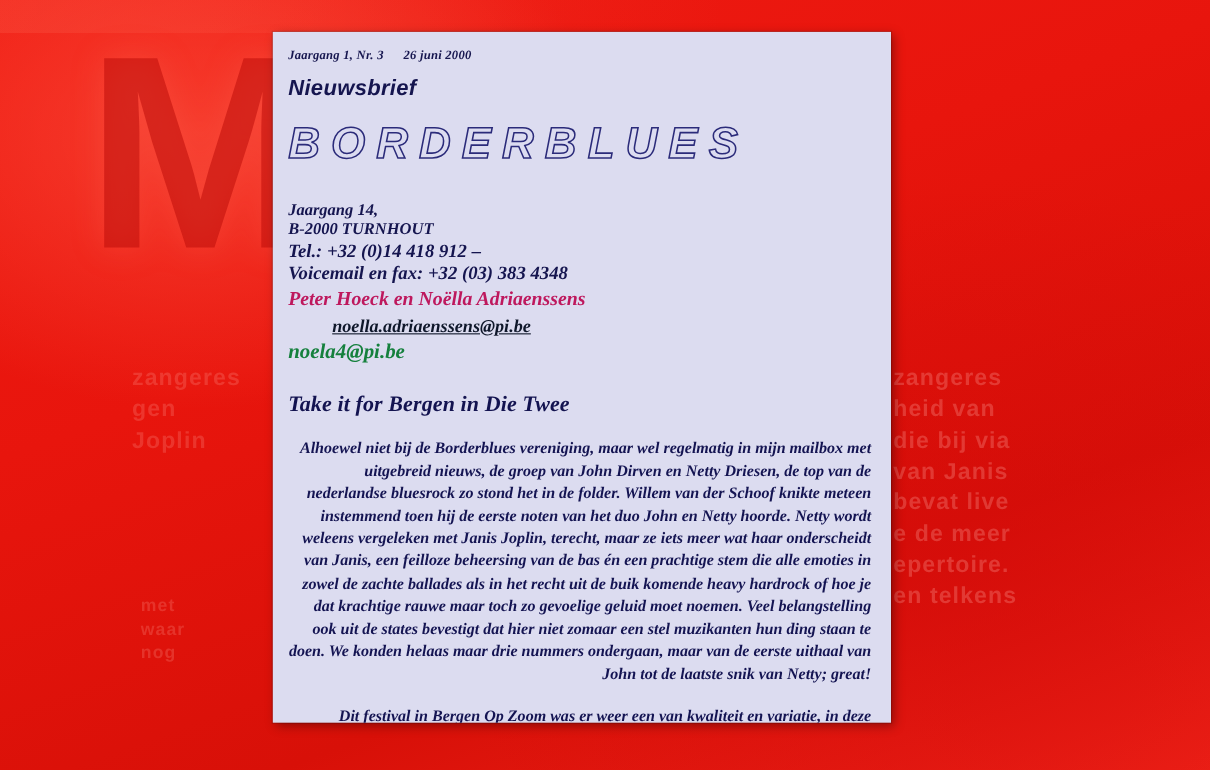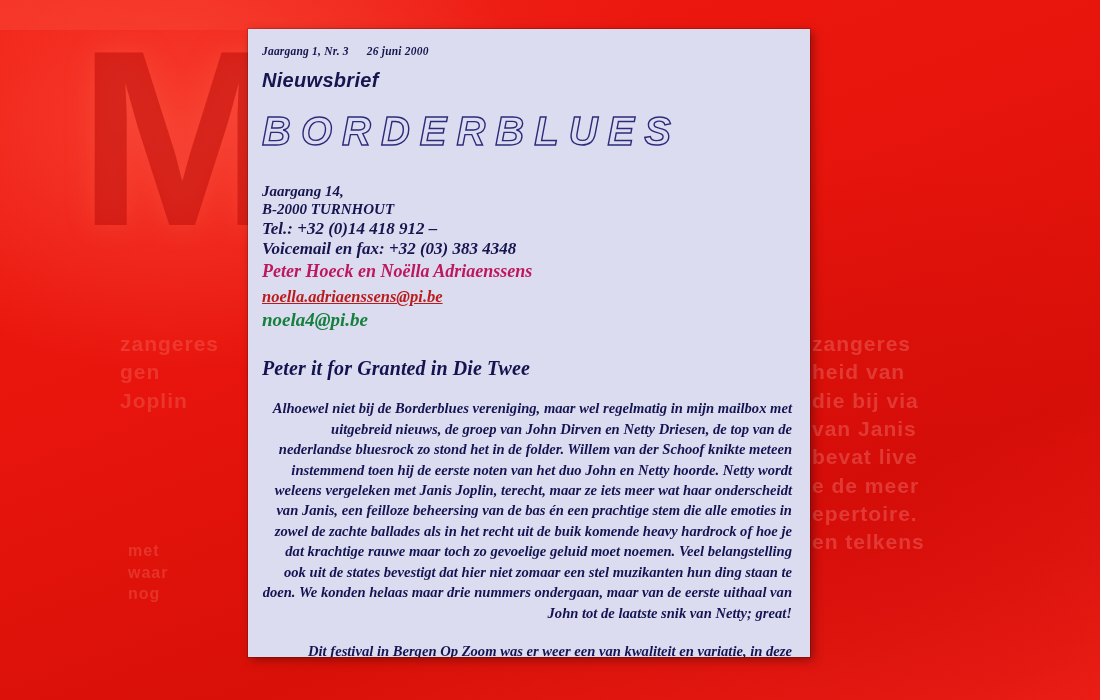--- a/index.html
+++ b/index.html
@@ -144,23 +144,24 @@
   .addr-name {
     font-size: 18px;
     font-weight: bold;
     color: #be185d;
     margin-top: 1px;
   }
   .email-link {
     display: block;
     font-size: 16.5px;
     font-weight: bold;
-    color: #b91c1c;
+    color: #0f172a;
     text-decoration: underline;
     margin-top: 4px;
+    margin-left: 40px;
   }
   .email-plain {
     display: block;
     font-size: 19px;
     font-weight: bold;
     color: #15803d;
     margin-top: 1px;
   }
 
   #article-title {
@@ -216,21 +217,21 @@
       <div class="address-block">
         <div class="addr-big">Jaargang 14,</div>
         <div class="addr-big">B-2000 TURNHOUT</div>
         <div class="addr-small">Tel.: +32 (0)14 418 912 –</div>
         <div class="addr-small">Voicemail en fax: +32 (03) 383 4348</div>
         <div class="addr-name">Peter Hoeck en Noëlla Adriaenssens</div>
         <a class="email-link" href="#">noella.adriaenssens@pi.be</a>
         <span class="email-plain">noela4@pi.be</span>
       </div>
 
-      <div id="article-title">Peter it for Granted in Die Twee</div>
+      <div id="article-title">Take it for Bergen in Die Twee</div>
 
       <p class="body-para">Alhoewel niet bij de Borderblues vereniging, maar wel regelmatig in mijn mailbox met uitgebreid nieuws, de groep van John Dirven en Netty Driesen, de top van de nederlandse bluesrock zo stond het in de folder. Willem van der Schoof knikte meteen instemmend toen hij de eerste noten van het duo John en Netty hoorde. Netty wordt weleens vergeleken met Janis Joplin, terecht, maar ze iets meer wat haar onderscheidt van Janis, een feilloze beheersing van de bas én een prachtige stem die alle emoties in zowel de zachte ballades als in het recht uit de buik komende heavy hardrock of hoe je dat krachtige rauwe maar toch zo gevoelige geluid moet noemen. Veel belangstelling ook uit de states bevestigt dat hier niet zomaar een stel muzikanten hun ding staan te doen. We konden helaas maar drie nummers ondergaan, maar van de eerste uithaal van John tot de laatste snik van Netty; great!</p>
       <p class="body-para">Dit festival in Bergen Op Zoom was er weer een van kwaliteit en variatie, in deze prachtige Bourgondische stad leeft buiten het carnaval nog dat echte pure Brabantse, houden zo!</p>
 
     </div>
   </div>
 
 </div>
 
 </body></html>

